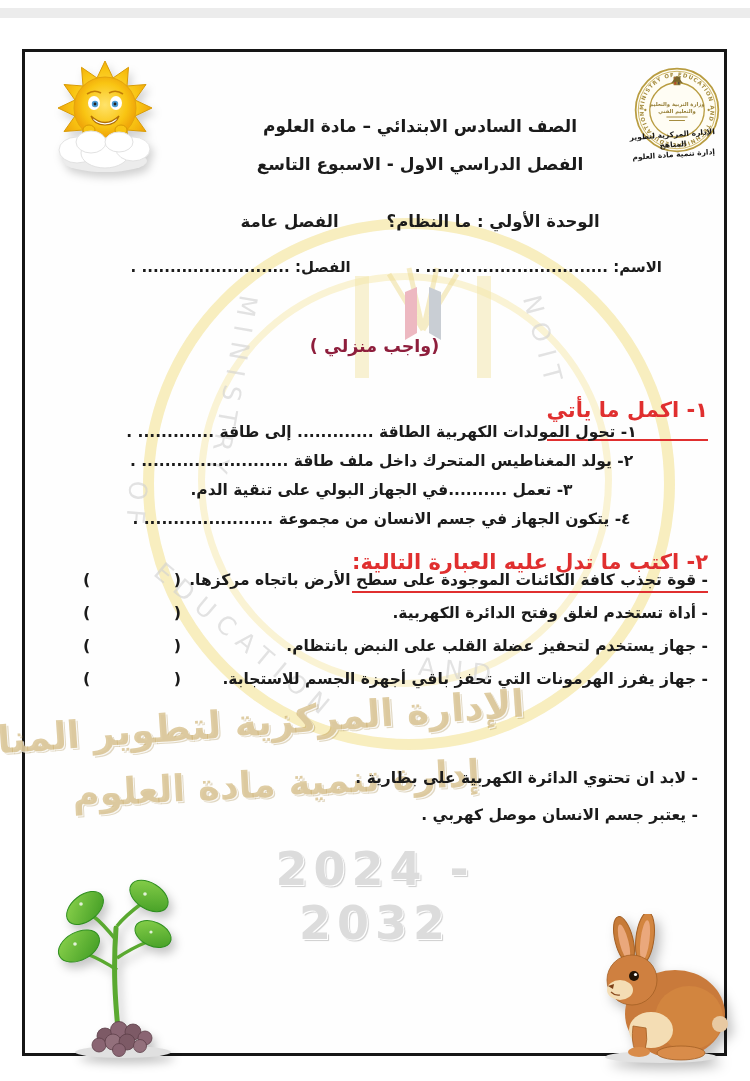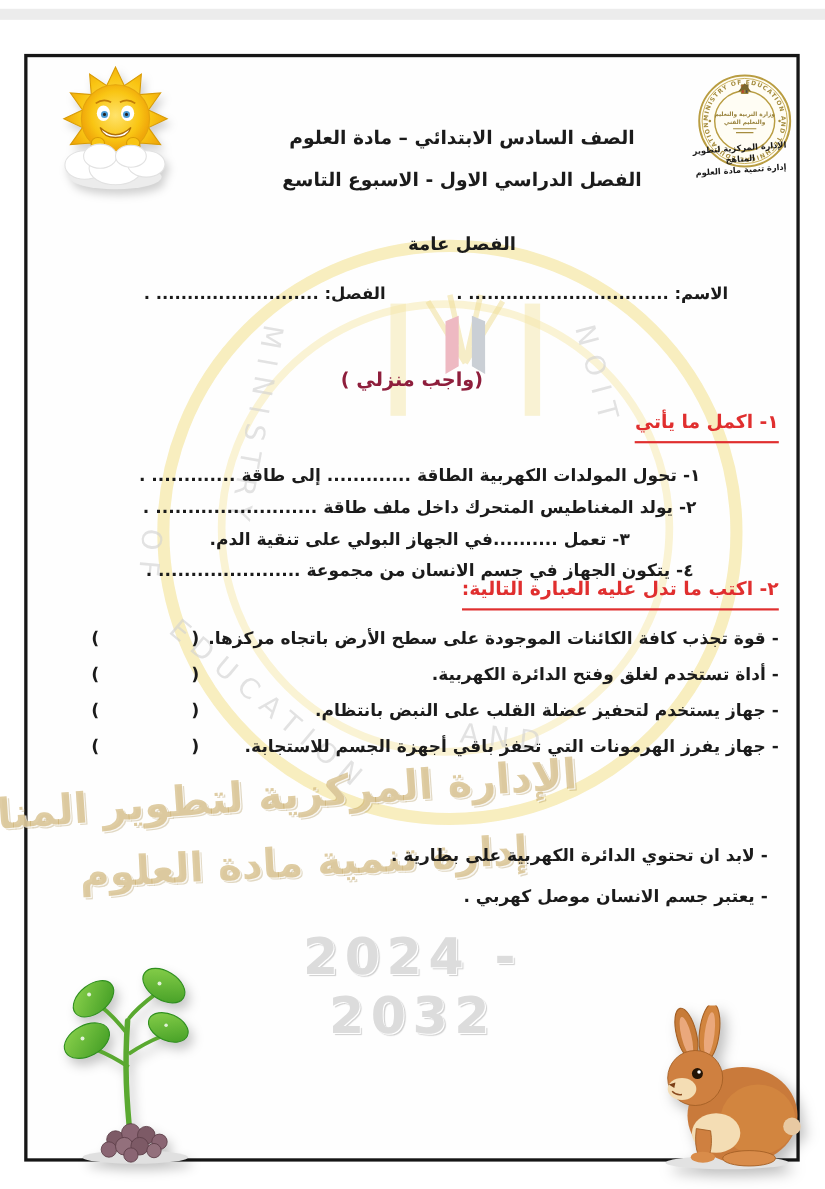--- a/index.html
+++ b/index.html
@@ -34,22 +34,22 @@
     color:#dcdcdc;letter-spacing:6px;text-shadow:1px 1px 0 #fff,2px 2px 1px #cfcfcf;}
   
   .content{position:absolute;z-index:2;color:#1b1b1b;font-weight:bold;}
   .hdr{left:135px;width:520px;text-align:center;font-size:17px;direction:rtl;}
   .hdr1{top:64px;}
   .hdr2{top:102px;}
   .unitline{top:160px;left:135px;width:520px;display:flex;direction:rtl;justify-content:center;
     gap:48px;font-size:16.5px;}
   .nameline{top:206px;right:62px;left:90px;direction:rtl;display:flex;gap:64px;font-size:15px;}
   .homework{top:284px;left:0;width:100%;text-align:center;color:#8e1e3c;font-size:17.5px;}
-  .shead{right:16px;direction:rtl;color:#e02f2f;font-size:17px;
-    border-bottom:2.5px solid #e02f2f;padding-bottom:7px;}
+  .shead{right:16px;direction:rtl;color:#e02f2f;font-size:21px;
+    border-bottom:2.5px solid #e02f2f;padding-bottom:17px;margin-top:24px;}
   .s1head{top:322px;}
   .s2head{top:474px;}
   .s3head{top:658px;}
   .s1items{top:366px;right:26px;left:40px;direction:rtl;font-size:15.5px;line-height:29px;text-align:center;}
   .s2items{top:518px;right:16px;left:58px;direction:rtl;font-size:15.5px;}
   .s2row{display:flex;justify-content:space-between;align-items:baseline;margin-bottom:14px;}
   .answer{white-space:pre;font-size:16px;}
   .s3items{top:708px;right:26px;left:40px;direction:rtl;font-size:15.5px;line-height:37px;text-align:right;}
   
   .illus{position:absolute;z-index:3;}
@@ -86,20 +86,21 @@
     </g>
   </svg>
 
   <div class="wm wm-ar wm-ar1">الإدارة المركزية لتطوير المناهج</div>
   <div class="wm wm-ar wm-ar2">إدارة تنمية مادة العلوم</div>
   <div class="wm wm-years">2024 - 2032</div>
 
   <div class="content hdr hdr1">الصف السادس الابتدائي – مادة العلوم</div>
   <div class="content hdr hdr2">الفصل الدراسي الاول - الاسبوع التاسع</div>
   <div class="content unitline">
+    <span>الوحدة الأولي : ما النظام؟</span>
     <span>الفصل عامة</span>
   </div>
 
   <div class="content nameline">
     <span>
       <span>الاسم:</span>
       <span>................................ .</span>
     </span>
     <span>
       <span>الفصل:</span>

